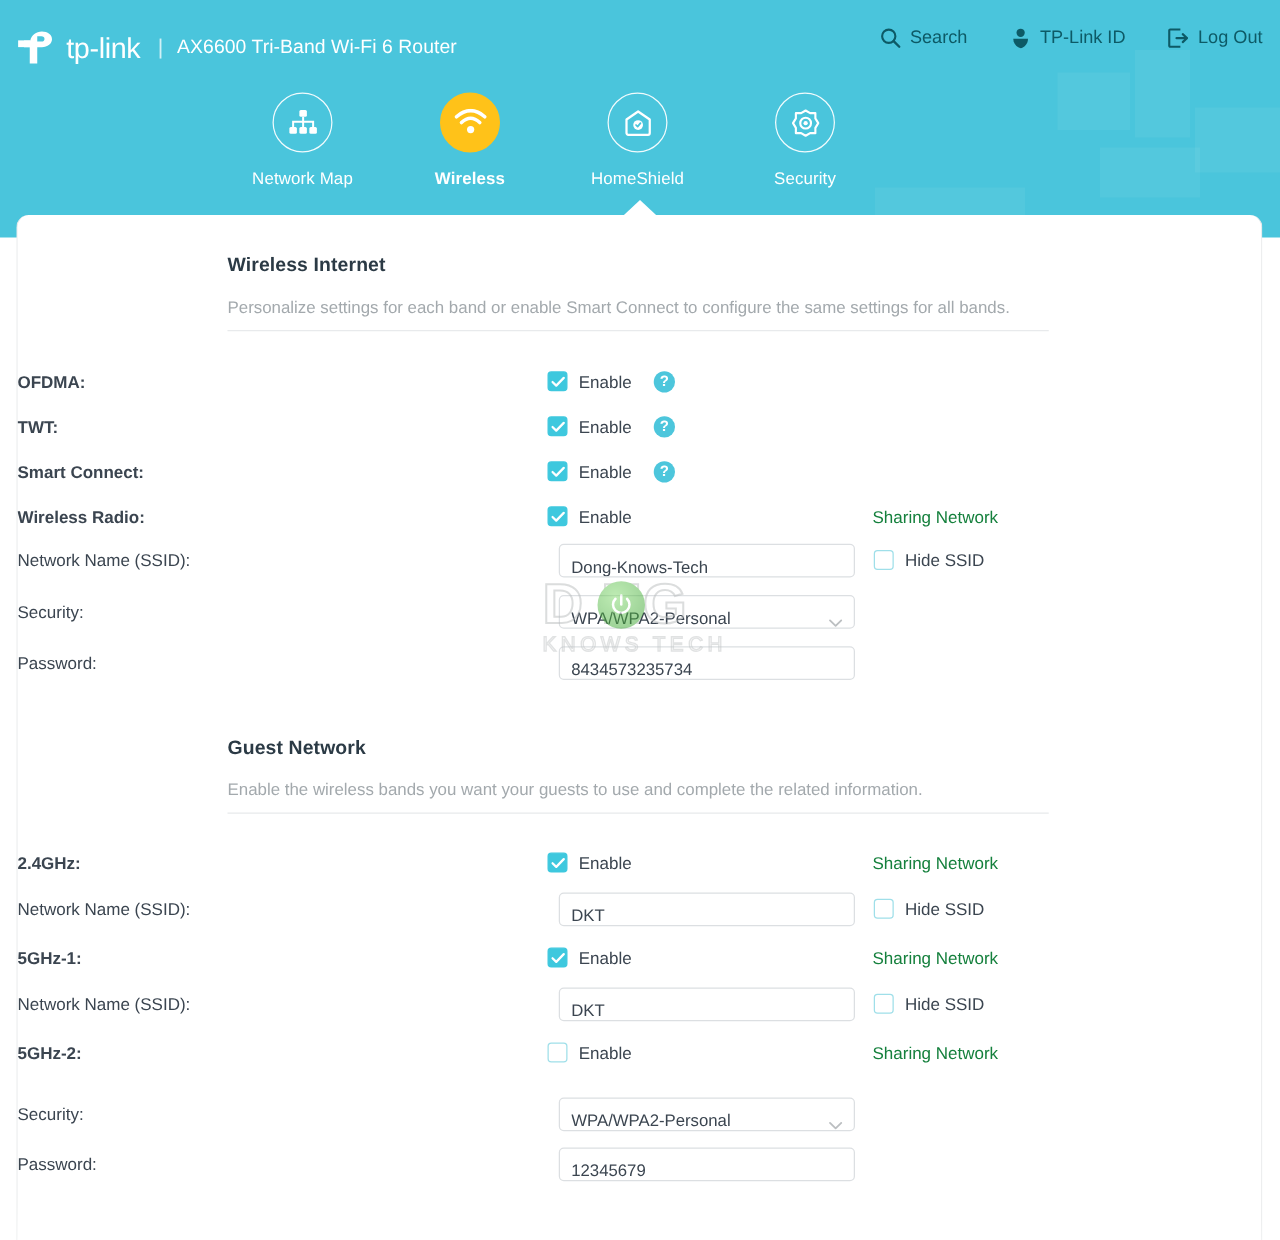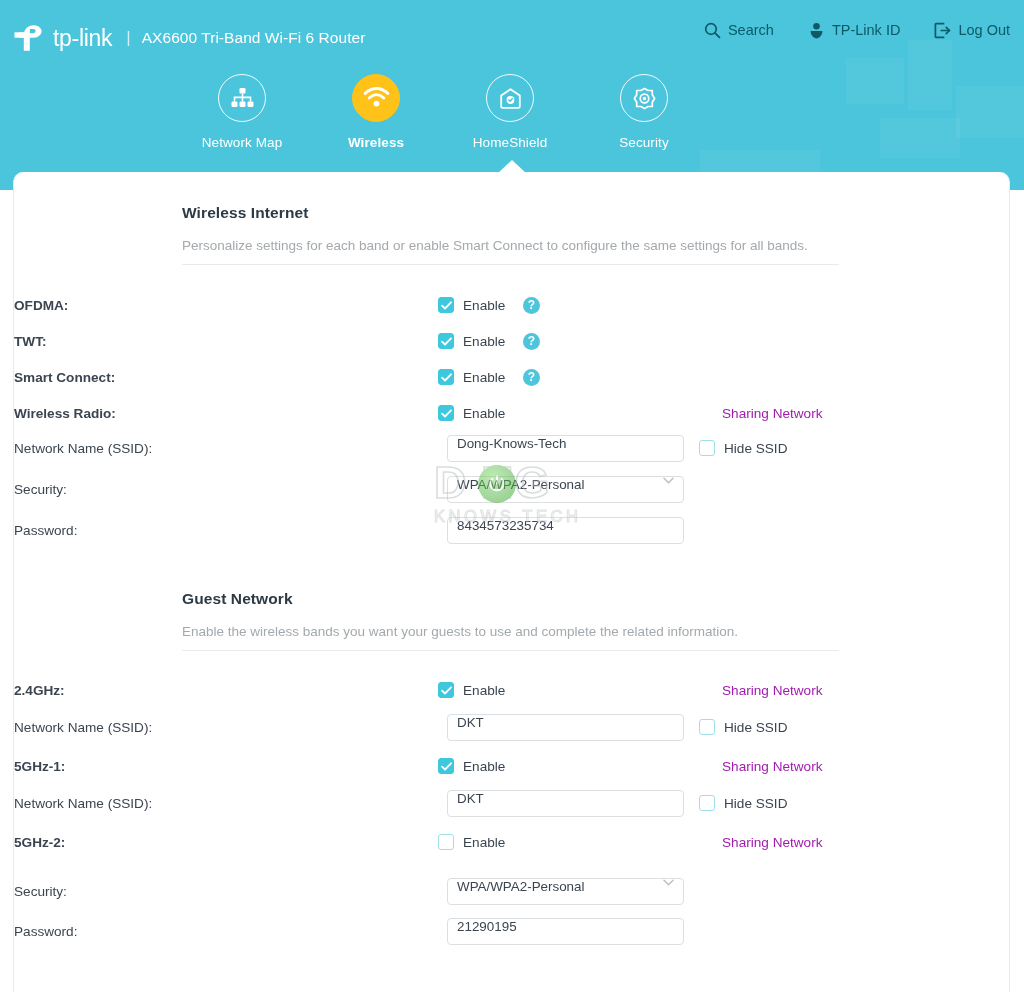--- a/index.html
+++ b/index.html
@@ -133,30 +133,30 @@
   .help {
     position: absolute; left: 509px;
     width: 17px; height: 17px; border-radius: 50%;
     background: #4dc6dc;
     color: #ffffff; font-size: 12px; font-weight: 700;
     display: flex; align-items: center; justify-content: center;
     cursor: pointer; line-height: 1;
   }
 
   .share-link {
-    position: absolute; left: 708px;
-    font-size: 13.6px; color: #a21caf; cursor: pointer;
+    position: absolute; left: 684px;
+    font-size: 13.6px; color: #15803d; cursor: pointer;
   }
 
   .field {
     position: absolute; left: 433px;
     width: 237px; height: 27px;
     border: 1px solid #dcdfe2; border-radius: 4px;
     background: #ffffff;
-    display: flex; align-items: flex-start;
+    display: flex; align-items: flex-end;
     padding: 0 9px;
     font-size: 13.4px; color: #3b4550;
     cursor: text;
   }
   .field.sel { cursor: pointer; }
   .field .val { flex: 1; overflow: hidden; white-space: nowrap; }
   .caret {
     width: 11px; height: 7px; flex: none; opacity: 0.45;
   }
 
@@ -428,21 +428,21 @@
       <span class="val">WPA/WPA2-Personal</span>
       <svg class="caret" viewBox="0 0 11 7">
           <polyline points="1,1.3 5.5,5.7 10,1.3" fill="none" stroke="#6b7278" stroke-width="1.5" stroke-linecap="round" stroke-linejoin="round"></polyline>
         </svg>
     </div>
   </div>
 
   <div class="row" style="top:746px">
     <div class="lbl">Password:</div>
     <div class="field">
-      <span class="val">21290195</span>
+      <span class="val">12345679</span>
     </div>
   </div>
 </div>
 
 <div class="watermark">
   <div class="wm-dong">D NG</div>
   <div class="wm-sub">KNOWS TECH</div>
   <div class="wm-power">
     <svg width="20" height="20" viewBox="0 0 20 20">
       <path d="M5.4 5.0 A6.6 6.6 0 1 0 14.6 5.0" fill="none" stroke="#ffffff" stroke-width="2.0" stroke-linecap="round"></path>

